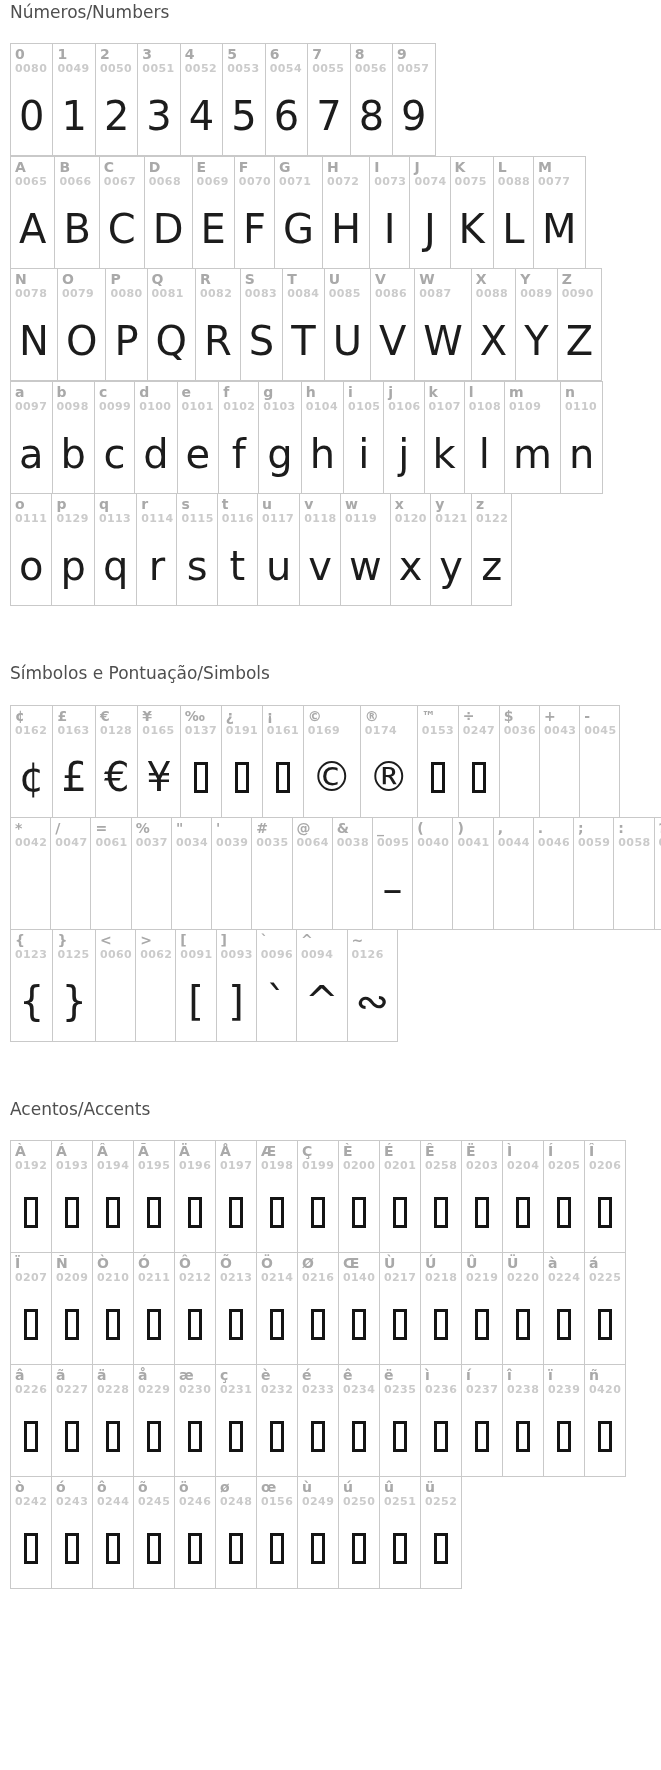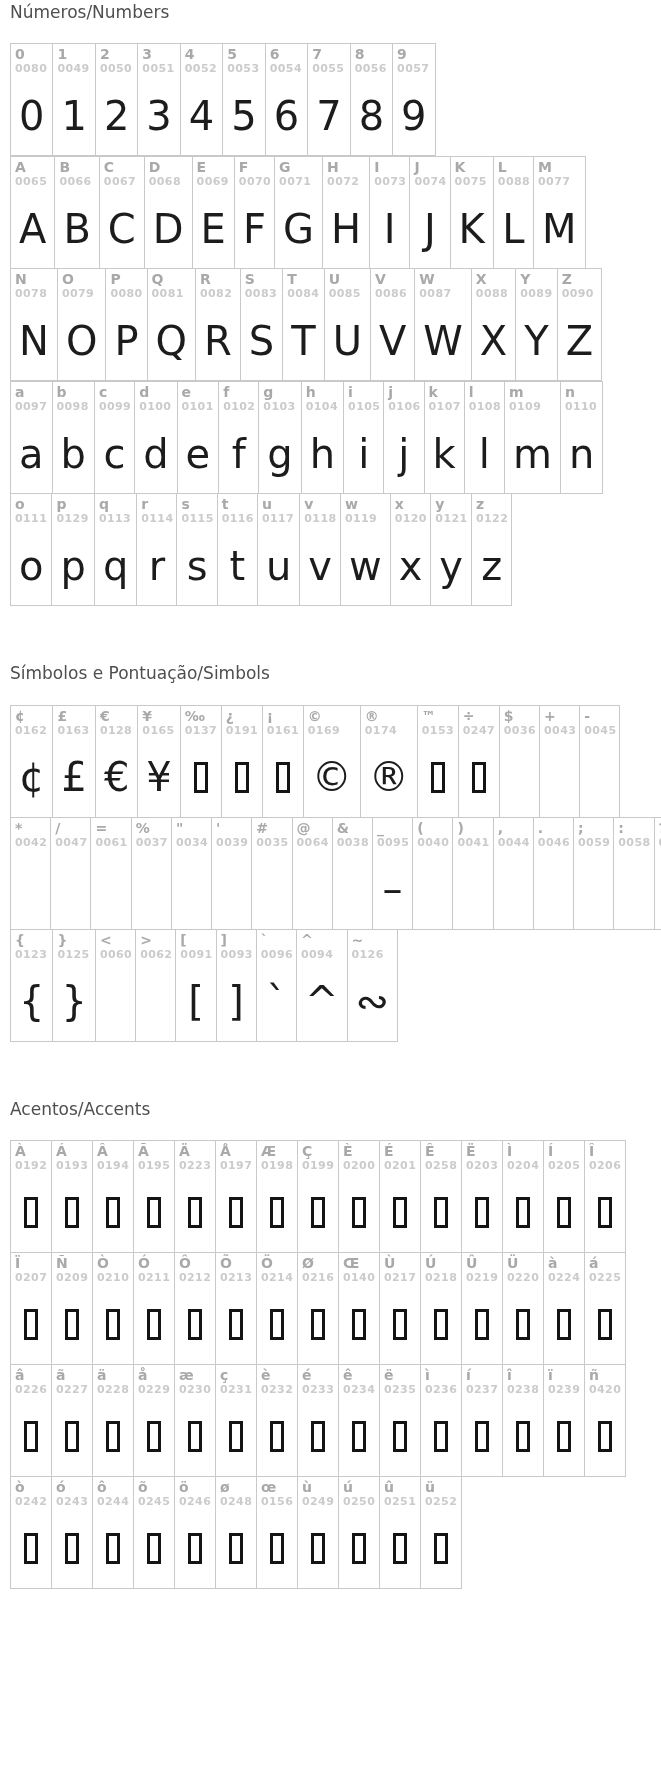--- a/index.html
+++ b/index.html
@@ -819,21 +819,21 @@
         <div class="char-cell">
           <div class="cell-head">
             <span class="cell-label">Ã</span>
             <span class="cell-code">0195</span>
           </div>
           <div class="cell-glyph box-area"><span class="tofu"></span></div>
         </div>
         <div class="char-cell">
           <div class="cell-head">
             <span class="cell-label">Ä</span>
-            <span class="cell-code">0223</span>
+            <span class="cell-code">0196</span>
           </div>
           <div class="cell-glyph box-area"><span class="tofu"></span></div>
         </div>
         <div class="char-cell">
           <div class="cell-head">
             <span class="cell-label">Å</span>
             <span class="cell-code">0197</span>
           </div>
           <div class="cell-glyph box-area"><span class="tofu"></span></div>
         </div>

